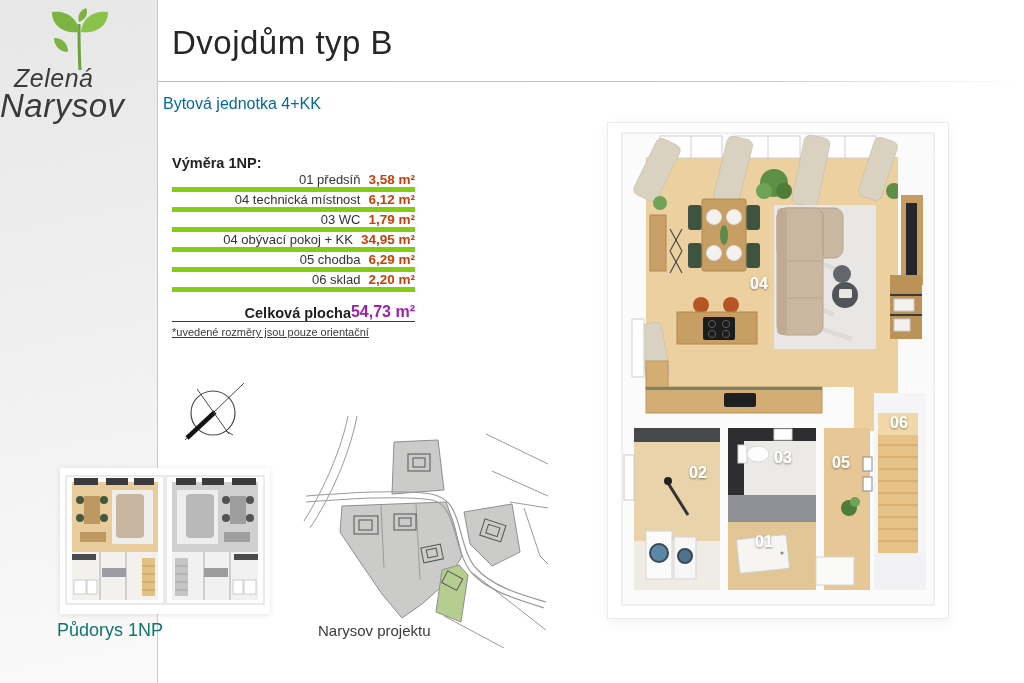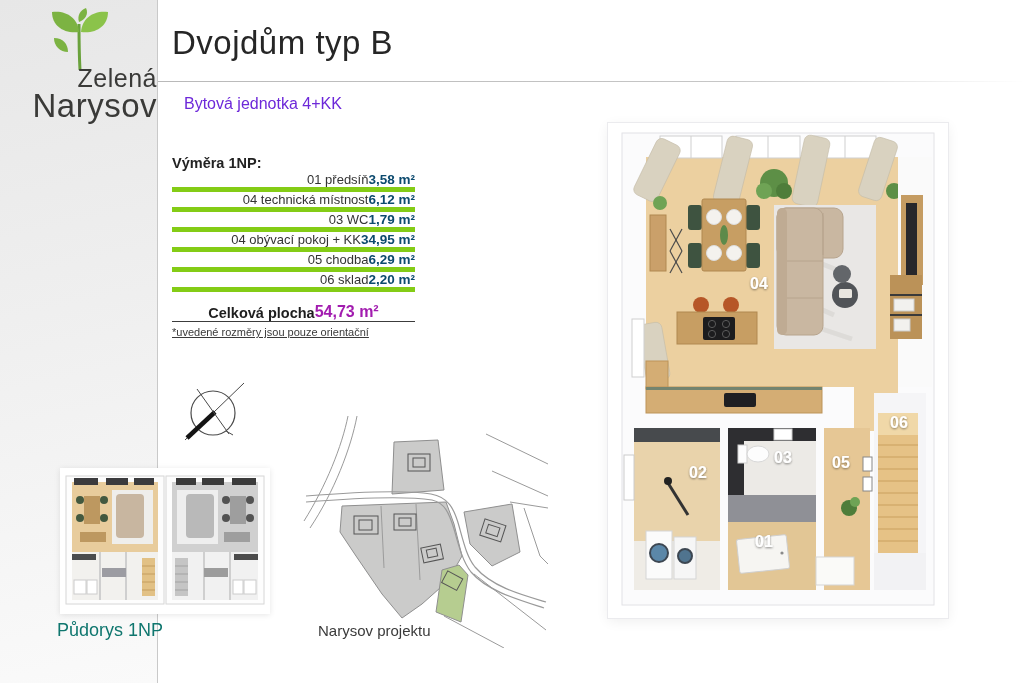--- a/index.html
+++ b/index.html
@@ -4,39 +4,39 @@
 <style>
   * { margin:0; padding:0; box-sizing:border-box; }
   body { background:#fff; font-family:"Liberation Sans", sans-serif; }
   .page { position:relative; width:1024px; height:683px; background:#ffffff; overflow:hidden; }
 
   
   .strip { position:absolute; left:0; top:0; width:157px; height:683px;
            background:linear-gradient(168deg,#e7e7e7 0%,#efefef 45%,#fafafa 100%); }
   .divider { position:absolute; left:157px; top:0; width:1px; height:683px; background:#c9c9c9; }
 
-  .logo { position:absolute; left:0; top:8px; width:157px; text-align:right; color:#3a3a38; }
+  .logo { position:absolute; left:0; top:8px; width:157px; text-align:left; color:#3a3a38;font-style:italic; }
   .logo .leaf { display:block; margin:0 auto; }
   .logo .l1 { display:block; font-size:25px; letter-spacing:.5px; margin-top:-14px; margin-left:14px; line-height:1.0; }
   .logo .l2 { display:block; font-size:33px; letter-spacing:.5px; line-height:1.0; margin-top:-2px; }
 
   
   .title { position:absolute; left:172px; top:24px; font-size:33px; letter-spacing:.5px; color:#262626; }
   .hrule { position:absolute; left:158px; top:81px; width:866px; height:1px;
            background:linear-gradient(90deg,#b9b9b9 0%,#c6c6c6 65%,rgba(198,198,198,0) 100%); }
-  .subtitle { position:absolute; left:184px; top:95px; font-size:16px; color:#6d28d9; }
+  .subtitle { position:absolute; left:163px; top:95px; font-size:16px; color:#0369a1; }
 
   
   .tbl-head { position:absolute; left:172px; top:131px; font-size:14.5px; font-weight:bold; color:#222;margin-top:24px; }
   .tbl { position:absolute; left:172px; top:172px; width:243px; }
   .row { display:flex; justify-content:flex-end; align-items:flex-end;
          height:20px; border-bottom:5px solid #84cc16; font-size:13px; color:#333; }
-  .row .val { font-weight:bold; font-size:13.5px; color:#0c4a6e; }
+  .row .val { font-weight:bold; font-size:13.5px; color:#c2410c;margin-left:8px; }
   .total { position:absolute; left:172px; top:300px; width:243px; display:flex;
-           justify-content:center; align-items:flex-end; height:22px;
+           justify-content:flex-end; align-items:flex-end; height:22px;
            border-bottom:1.5px solid #3c3c3c; }
   .total .lab { font-size:14.5px; font-weight:bold; color:#1e1e1e; }
   .total .val { font-size:16px; font-weight:bold; color:#a21caf; }
   .footnote { position:absolute; left:172px; top:326px; font-size:11px; color:#3a3a3a;text-decoration:underline; }
 
   
   .compass { position:absolute; left:178px; top:376px; }
 
   
   .thumb { position:absolute; left:60px; top:468px; width:210px; height:146px; background:#fff;

